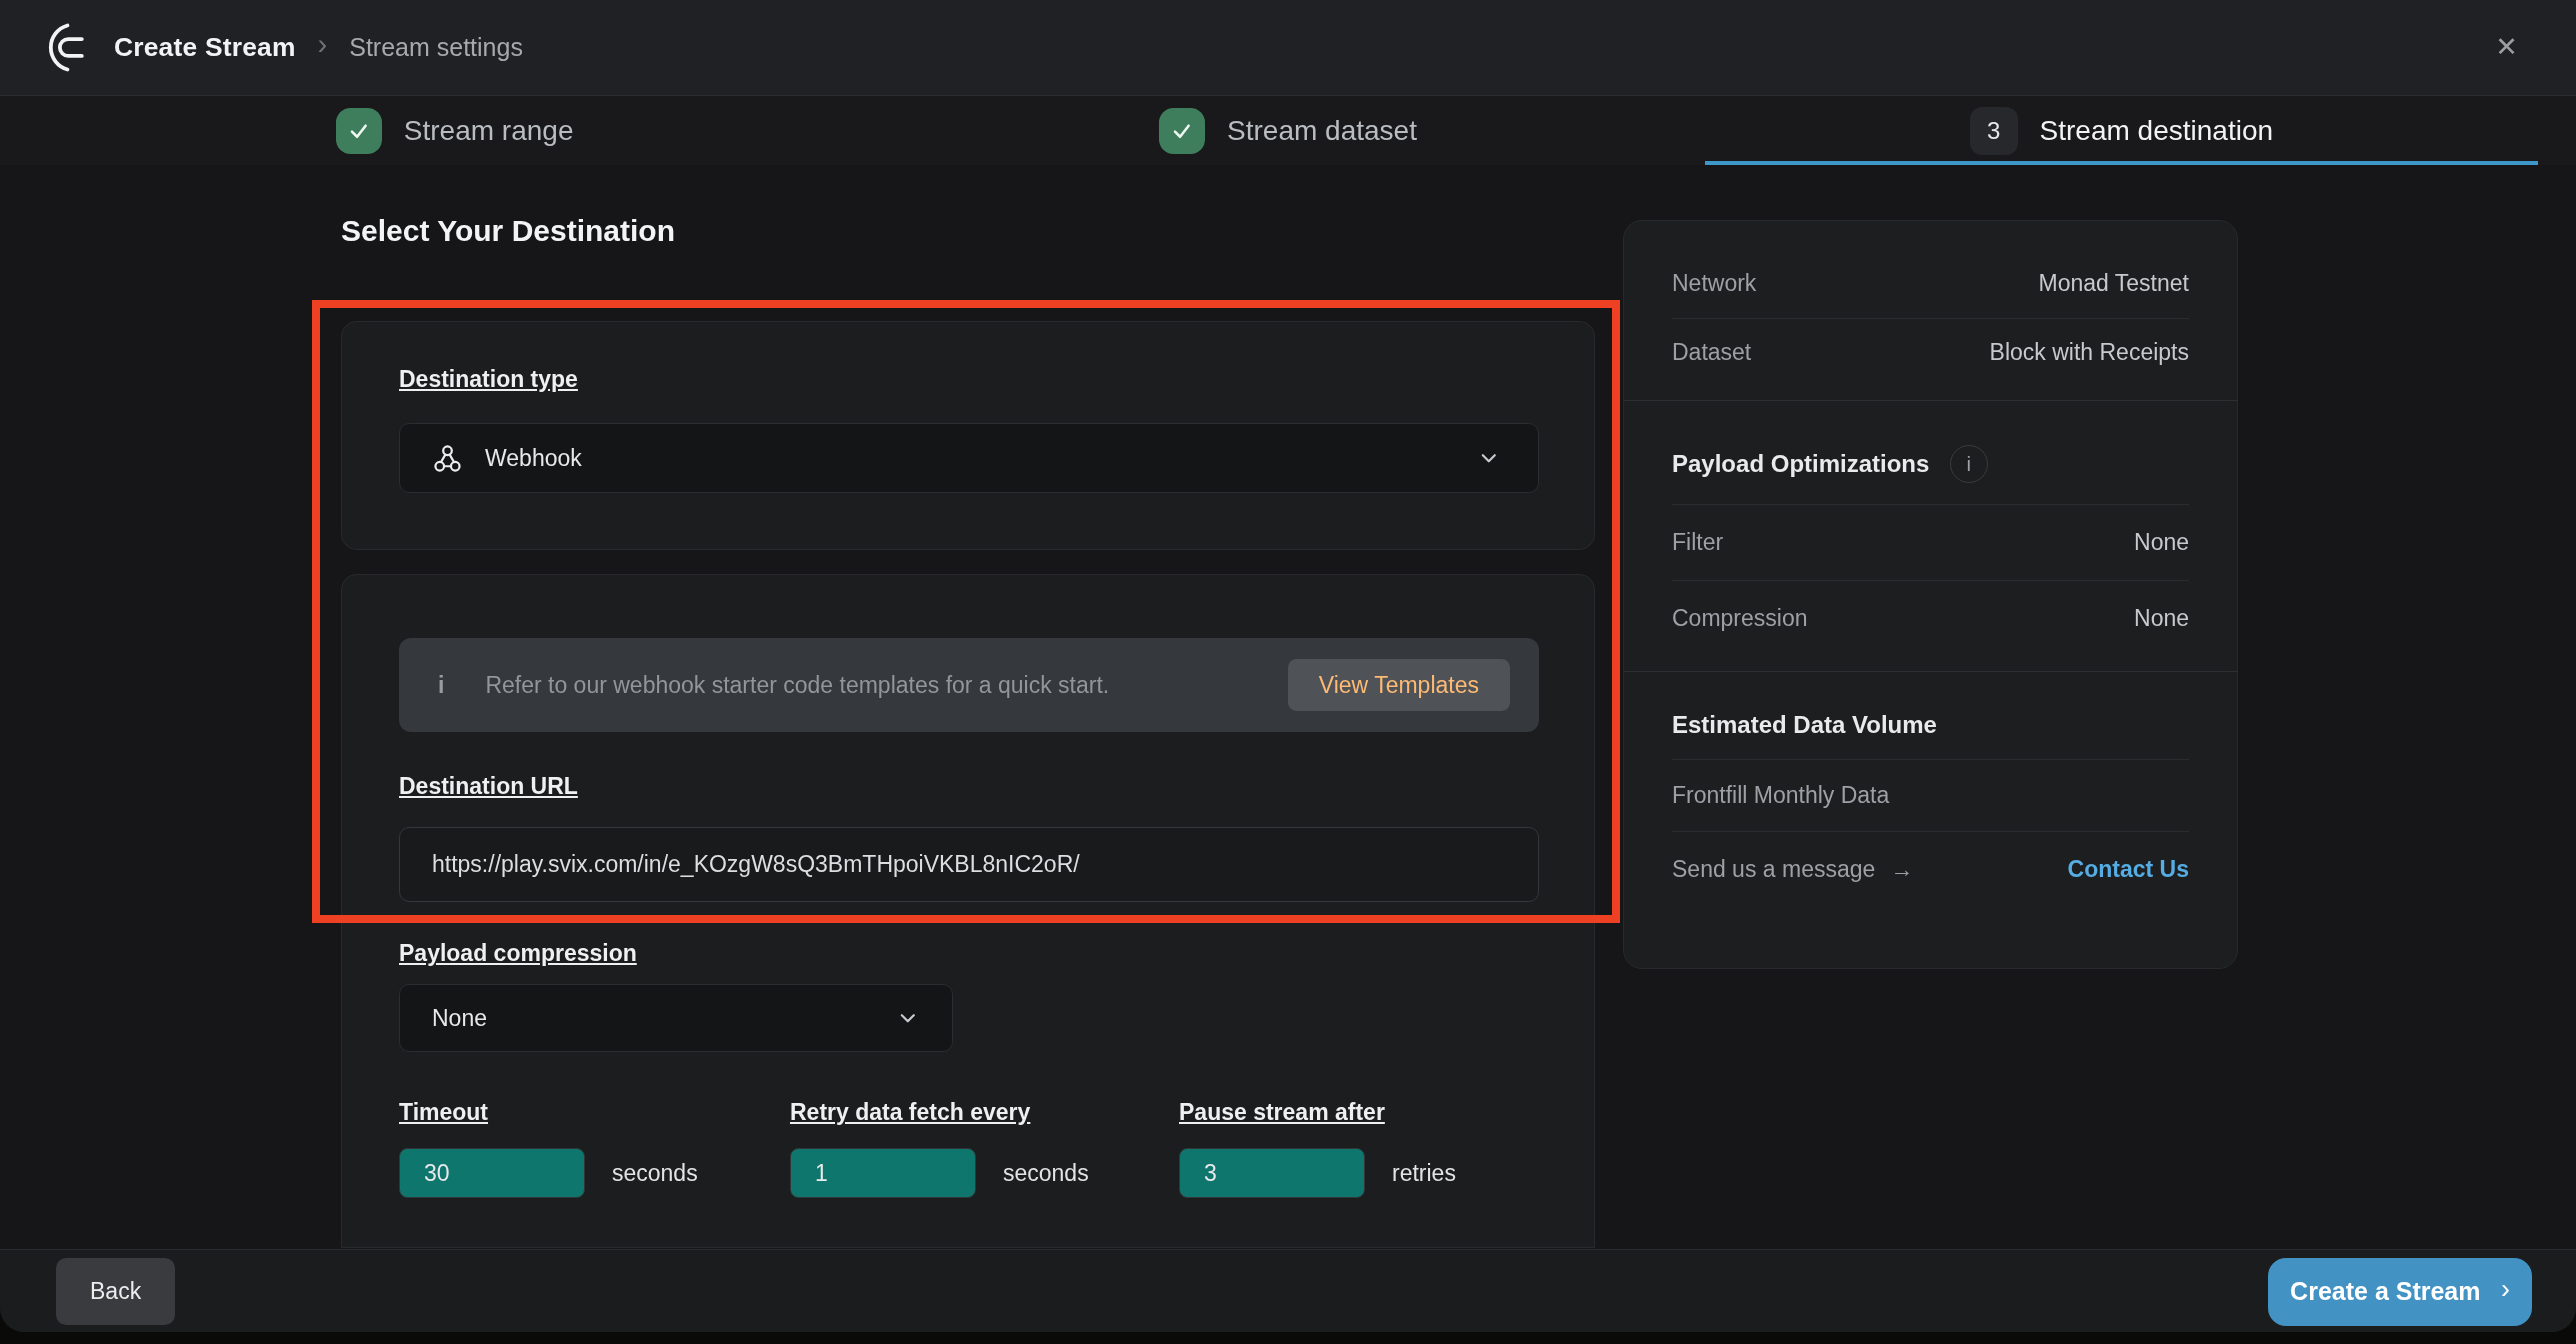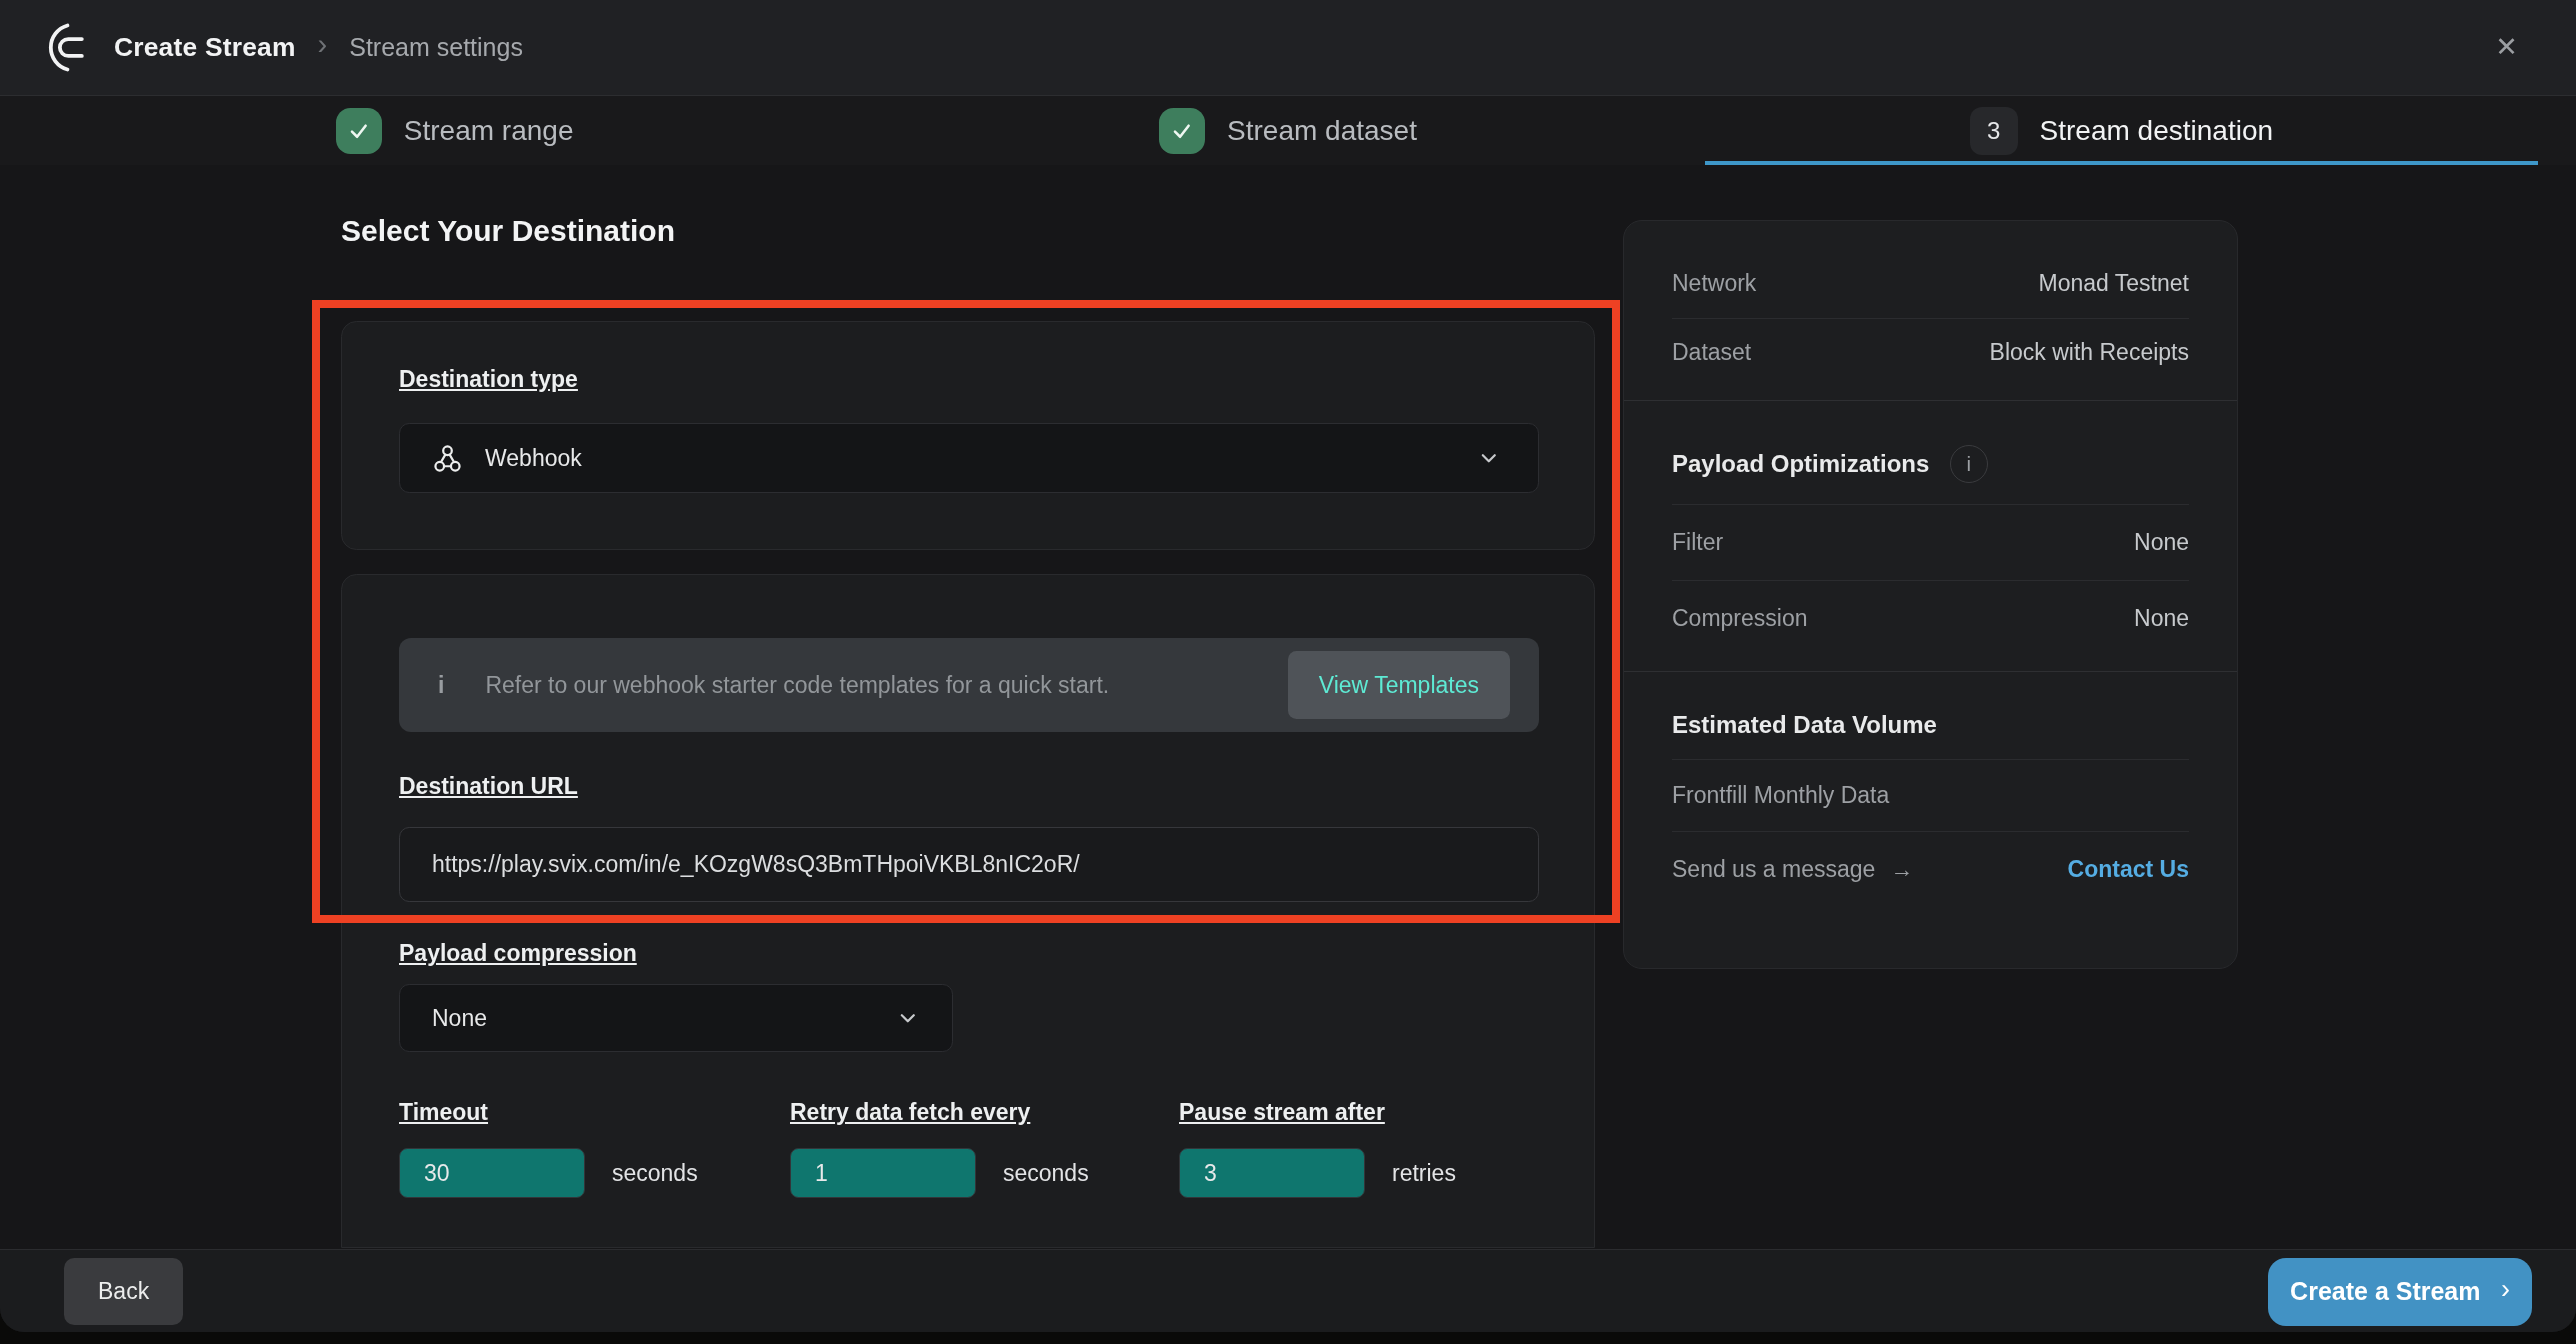--- a/index.html
+++ b/index.html
@@ -49,22 +49,22 @@
   .chev-down { margin-left:auto; width:25.6px; height:25.6px; flex:0 0 auto; }
 
   .card1 .field-label { position:absolute; left:57px; top:44px; }
   .dd-dest { position:absolute; left:57px; top:101px; width:1140px; height:70px; padding:0 36px 0 32px; }
   .webhook-ic { width:31px; height:31px; margin-right:22px; flex:0 0 auto; }
 
   .banner { position:absolute; left:57px; top:63px; width:1140px; height:94px; background:#35383c;
             border-radius:12px; display:flex; align-items:center; padding:0 29px 0 39px; }
   .banner-i { font-size:23px; font-weight:600; color:#989ca0; margin-right:41px; }
   .banner-text { font-size:23px; color:#92969a; }
-  .banner-btn { margin-left:auto; height:68px; padding:0 31px; background:#4f5358; border:none;
-                border-radius:8.5px; font-size:23px; color:#5eead4; font-family:inherit; cursor:pointer;
+  .banner-btn { margin-left:auto; height:52px; padding:0 31px; background:#4f5358; border:none;
+                border-radius:8.5px; font-size:23px; color:#fdba74; font-family:inherit; cursor:pointer;
                 display:flex; align-items:center; }
 
   .url-label { position:absolute; left:57px; top:198px; }
   .url-input { position:absolute; left:57px; top:252px; width:1140px; height:75px; background:#191a1c;
                border:0.9px solid #36373b; border-radius:10.2px; color:#dcdee0; font-size:23px;
                font-family:inherit; padding:0 32px; outline:none; }
 
   .pc-label { position:absolute; left:57px; top:365px; }
   .dd-compress { position:absolute; left:57px; top:409px; width:554px; height:68px; padding:0 31px 0 32px; }
 
@@ -87,21 +87,21 @@
   .info-circle { width:38px; height:38px; border:0.9px solid #3a3b3e; border-radius:50%; color:#9da0a4;
                  font-size:20.5px; display:flex; align-items:center; justify-content:center; margin-left:20.5px; }
   .contact-link { font-size:23px; font-weight:600; color:#55ade3; cursor:pointer; }
   .arrow { color:#9da0a4; margin-left:8.5px; }
 
   
   .bottombar { position:absolute; top:1249px; left:0; right:0; height:84px; background:#1b1c1e;
                border-top:0.9px solid #2b2c2f; display:flex; align-items:center;
                padding:0 44px 0 56px; }
   .back-btn { height:67px; padding:0 34px; background:#3a3b3e; border:none; border-radius:10.2px;
-              color:#eceded; font-size:23px; font-family:inherit; cursor:pointer;margin-left:8px; }
+              color:#eceded; font-size:23px; font-family:inherit; cursor:pointer; }
   .create-btn { margin-left:auto; height:68px; padding:0 22px; background:#4292c4; border:none;
                 border-radius:18px; color:#ffffff; font-size:25px; font-weight:700; font-family:inherit;
                 display:flex; align-items:center; gap:20.5px; cursor:pointer; }
   .create-chev { font-size:27px; font-weight:400; line-height:1; margin-top:-3.4px; }
 </style>
 </head>
 <body>
 
 <div class="window">
 

